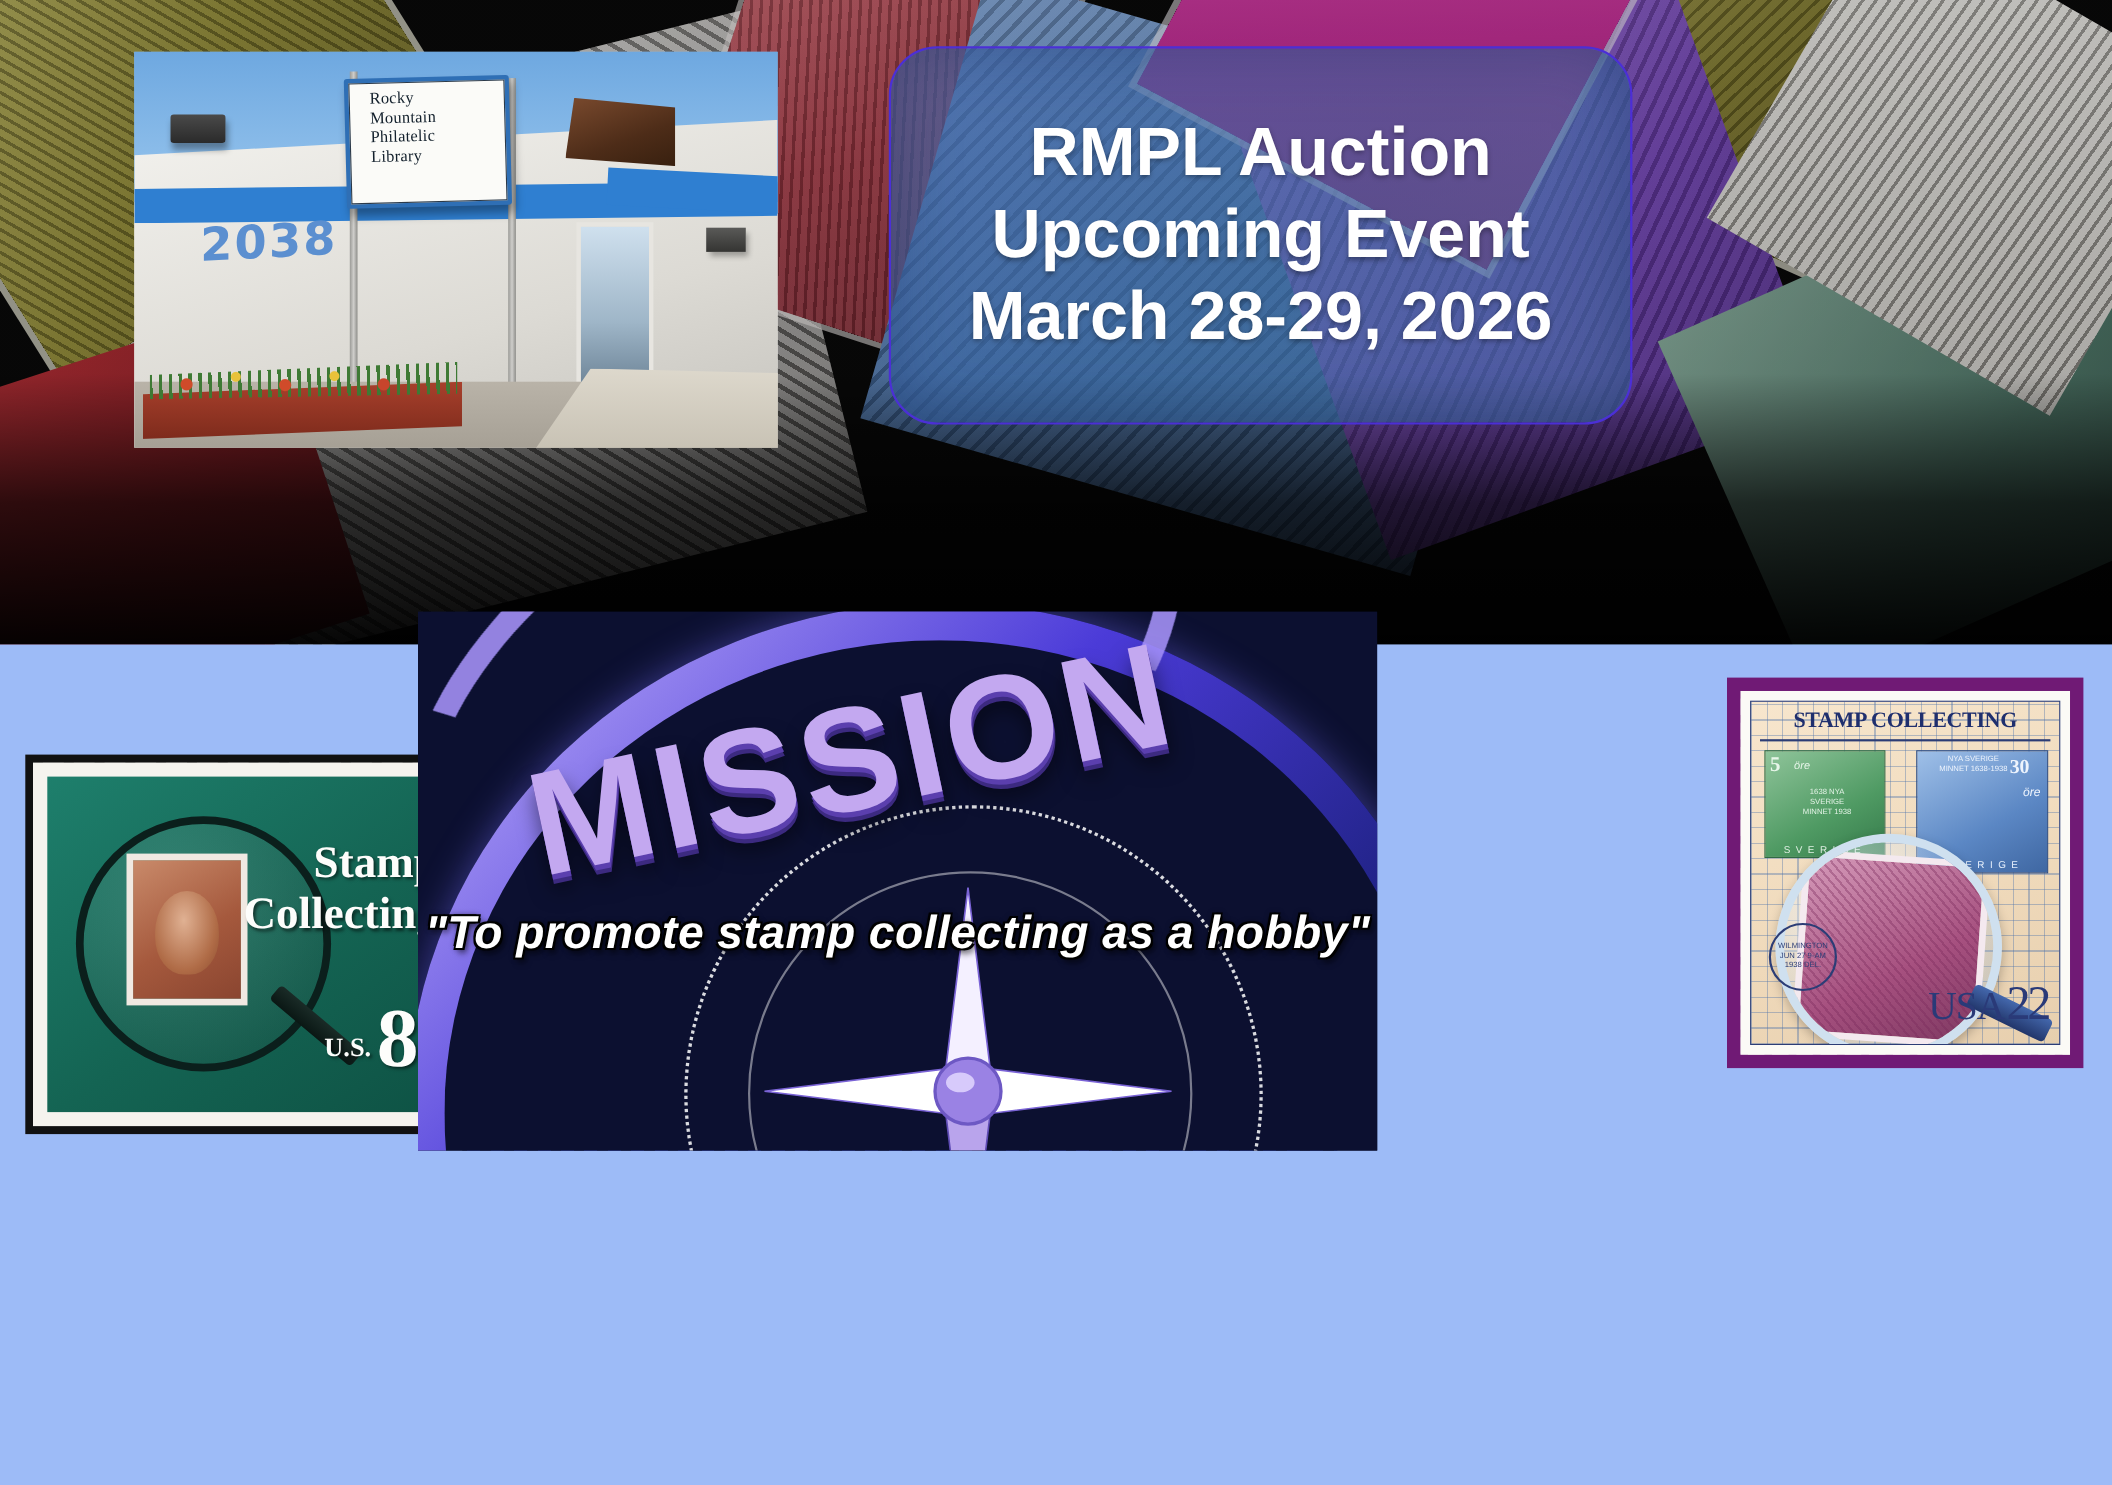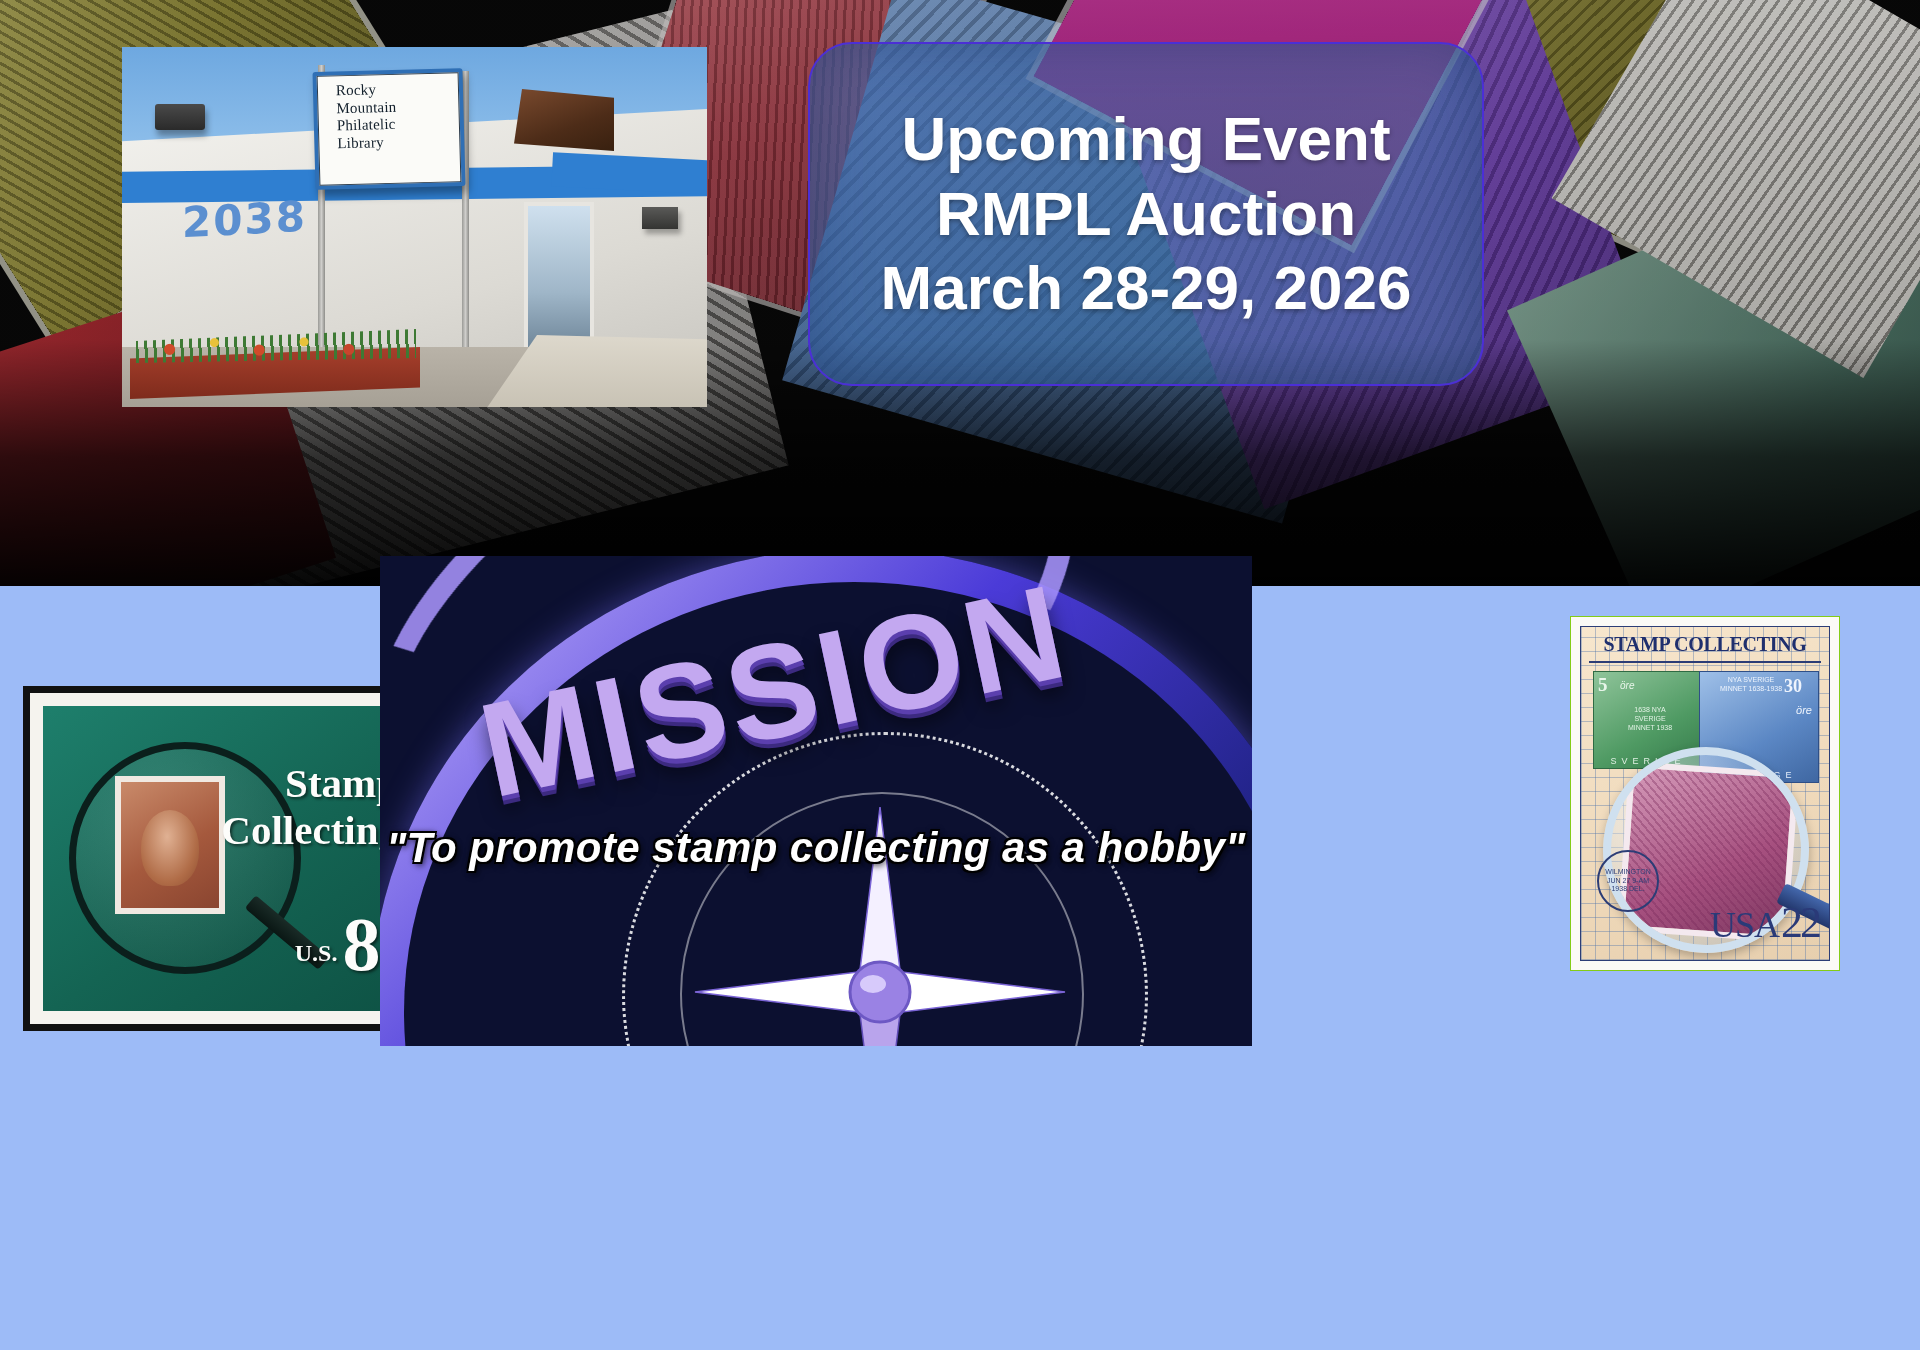--- a/index.html
+++ b/index.html
@@ -308,22 +308,22 @@
     font-family:"Liberation Sans", sans-serif;
     font-weight:700;font-style:italic;font-size:42px;color:#ffffff;
     letter-spacing:.4px;white-space:nowrap;
     text-shadow:
       -2px -2px 0 #000, 2px -2px 0 #000, -2px 2px 0 #000, 2px 2px 0 #000,
       0 0 6px rgba(0,0,0,.8), 3px 4px 6px rgba(0,0,0,.6);
   }
 
   
   .stamp-right{
-    position:absolute;left:1570px;top:30px;width:270px;height:355px;
-    background:#84cc16;padding:1px;box-sizing:border-box;
+    position:absolute;left:1570px;top:30px;width:324px;height:355px;
+    background:#701a75;padding:12px;box-sizing:border-box;
   }
   .stamp-right .perf{
     width:100%;height:100%;background:#fbfaf6;box-sizing:border-box;padding:9px;
     -webkit-mask:
       radial-gradient(circle 7px at 0 0,transparent 98%,#000) 0 0/22px 22px,
       linear-gradient(#000,#000);
     mask:
       radial-gradient(circle 7px at 0 0,transparent 98%,#000) 0 0/22px 22px,
       linear-gradient(#000,#000);
   }
@@ -432,22 +432,22 @@
           <div>Library</div>
         </div>
       </div>
       <div class="ph-ground"></div>
       <div class="ph-walk"></div>
       <div class="ph-planter"></div>
       <div class="ph-flowers"></div>
     </div>
 
     <div class="title-panel">
+      <div class="tl">RMPL Auction</div>
       <div class="tl">Upcoming Event</div>
-      <div class="tl">RMPL Auction</div>
       <div class="tl">March 28-29, 2026</div>
     </div>
   </div>
 
   <div class="body-area">
 
     <div class="stamp-left">
       <div class="perf">
         <div class="face">
           <div class="sl-lens"></div>

